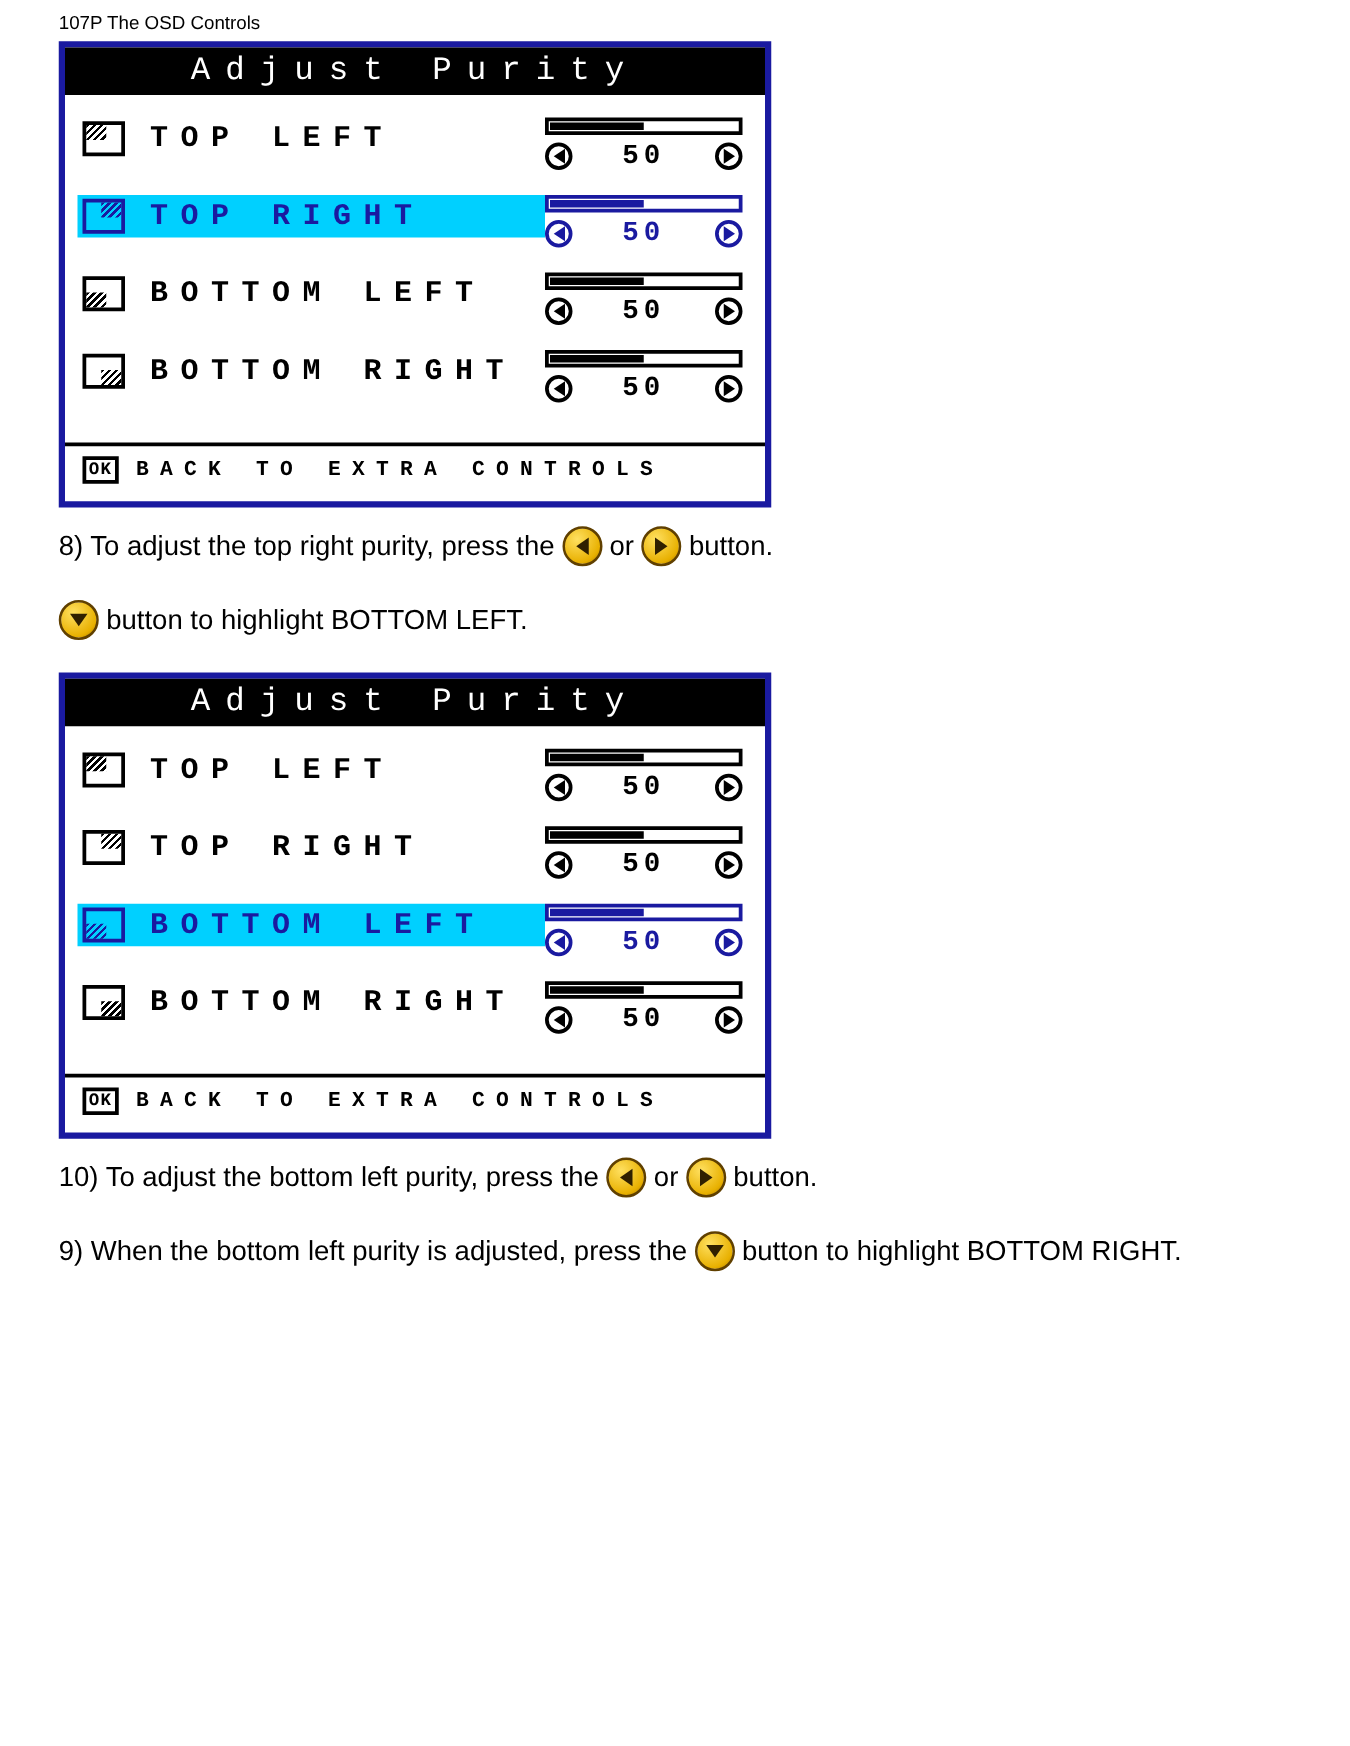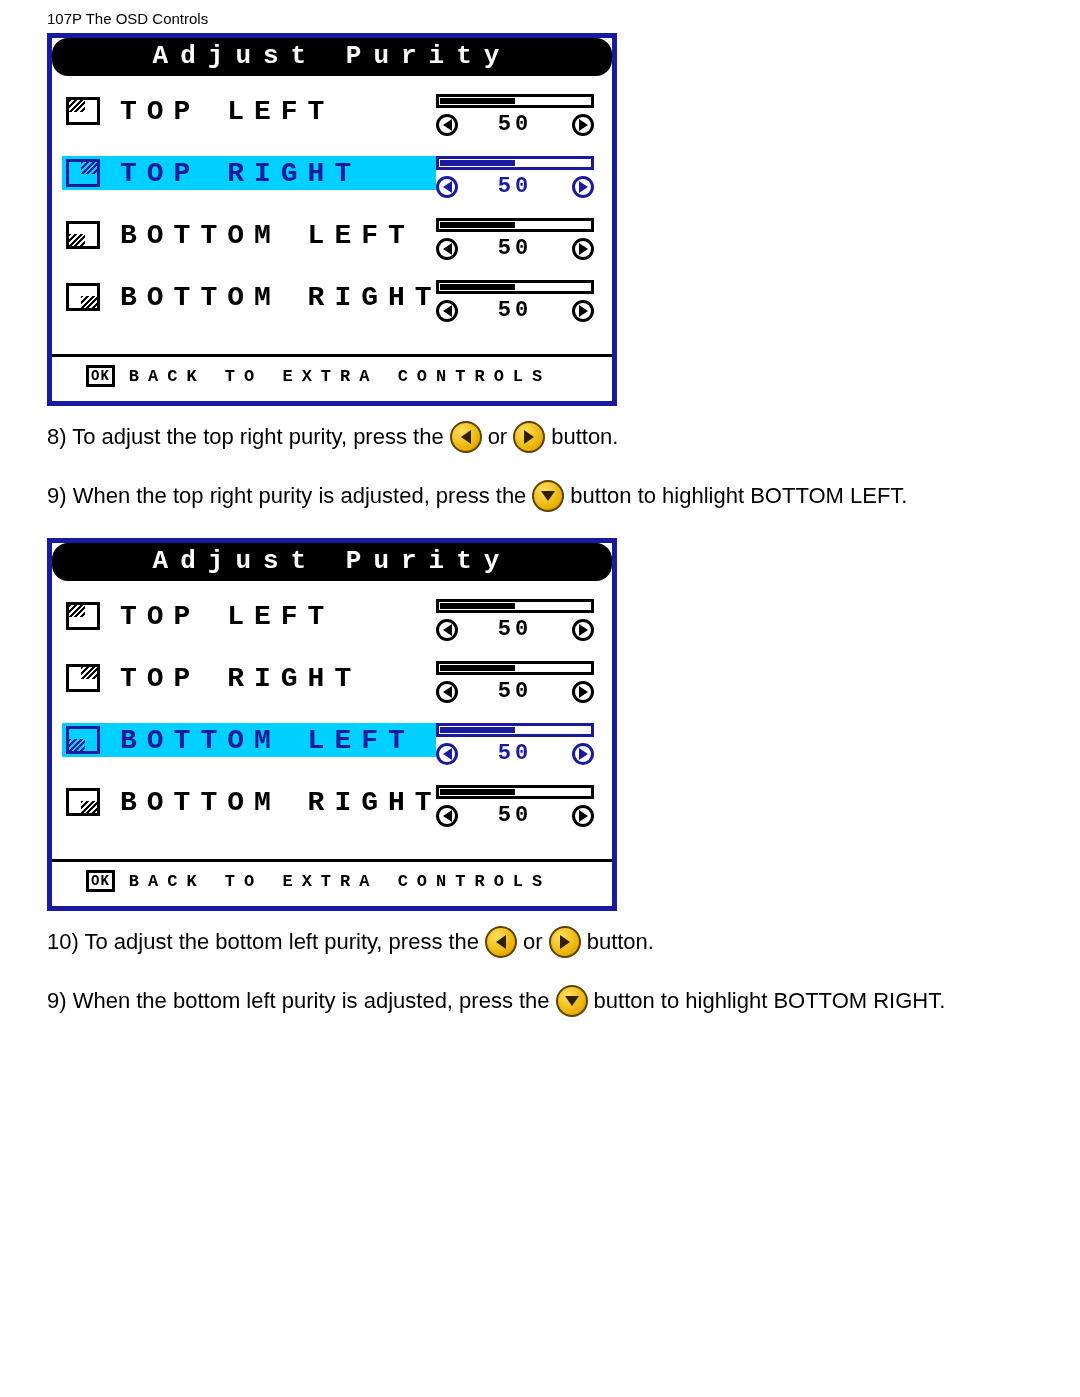--- a/index.html
+++ b/index.html
@@ -21,26 +21,25 @@
     background: #fff;
     border: 5px solid #1a1aa0;
     width: 560px;
     position: relative;
     margin-bottom: 14px;
   }
   .osd-title {
     background: #000;
     color: #fff;
     font-family: "Courier New", monospace;
-    font-weight: bold;
+    font-weight: normal;
     font-size: 26px;
     letter-spacing: 12px;
     text-align: center;
     padding: 3px 0 5px 0;
-    border-radius: 16px;
   }
   .osd-body {
     padding: 18px 10px 8px 10px;
   }
   .osd-row {
     display: flex;
     align-items: flex-start;
     min-height: 62px;
     padding: 0 0 0 0;
   }
@@ -72,21 +71,21 @@
     height: 12px;
     background: repeating-linear-gradient(135deg, currentColor 0 2px, transparent 2px 4px);
   }
   .corner-tl::before { top: 0; left: 0; }
   .corner-tr::before { top: 0; right: 0; }
   .corner-bl::before { bottom: 0; left: 0; }
   .corner-br::before { bottom: 0; right: 0; }
   .row-label {
     font-family: "Courier New", monospace;
     font-weight: bold;
-    font-size: 28px;
+    font-size: 24px;
     letter-spacing: 10px;
     white-space: nowrap;
   }
   .row-right {
     flex: 1;
     padding-top: 0px;
   }
   .bar-outer {
     border: 3px solid #000;
     height: 14px;
@@ -150,21 +149,20 @@
     padding: 0 0 6px 4px;
   }
   .ok-icon {
     font-family: "Courier New", monospace;
     border: 3px solid #000;
     font-size: 14px;
     font-weight: bold;
     padding: 0 2px;
     margin-right: 14px;
     letter-spacing: 1px;
-    margin-left: 20px;
   }
   .footer-text {
     font-family: "Courier New", monospace;
     font-weight: bold;
     font-size: 17px;
     letter-spacing: 9px;
     white-space: nowrap;
   }
   .instruction {
     font-size: 22px;
@@ -303,21 +301,20 @@
         <span class="tri ib-left"></span>
       </span>
     <span>or</span>
     <span class="inline-btn">
         <span class="tri ib-right"></span>
       </span>
     <span>button.</span>
   </div>
 
   <div class="instruction">
-    <span>9) When the top right purity is adjusted, press the</span>
     <span class="inline-btn">
         <span class="tri ib-down"></span>
       </span>
     <span>button to highlight BOTTOM LEFT.</span>
   </div>
 
   <div class="osd-panel">
     <div class="osd-title">Adjust Purity</div>
     <div class="osd-body">
       <div class="osd-row">

